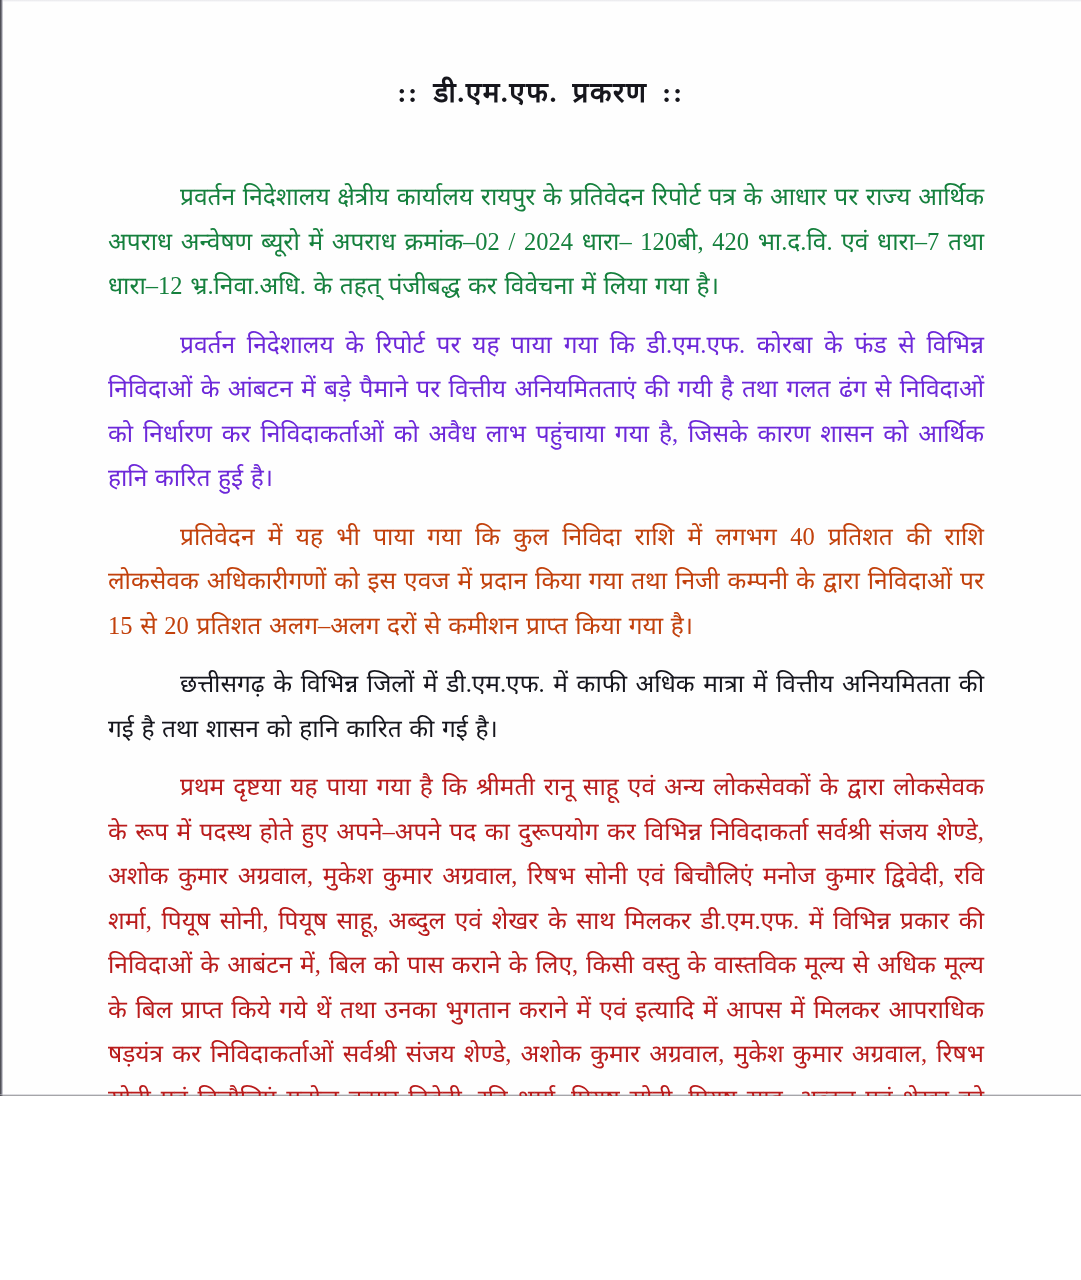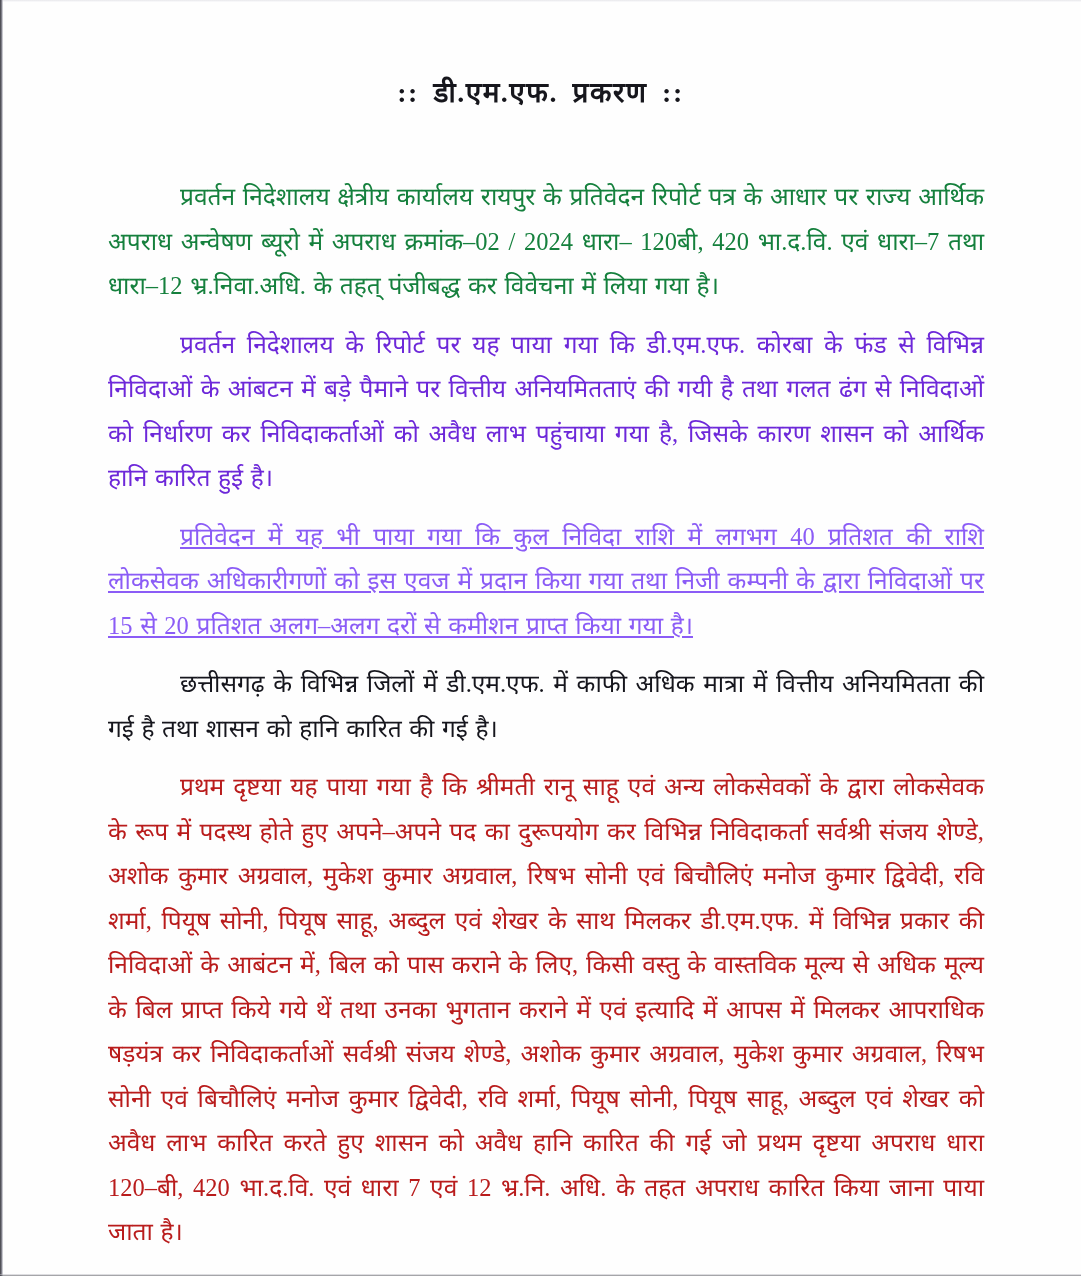--- a/index.html
+++ b/index.html
@@ -5,21 +5,21 @@
 <style>
   html, body {
     margin: 0;
     padding: 0;
     background: #ffffff;
   }
 
   .page {
     position: relative;
     width: 1081px;
-    height: 1276px;
+    height: 1096px;
     margin: 0 auto;
     background: #fefefe;
     overflow: hidden;
     box-sizing: border-box;
   }
 
   
   .scan-edge-left {
     position: absolute;
     left: 0;
@@ -86,21 +86,21 @@
     word-spacing: 1.5px;
   }
 
   .para:last-child {
     margin-bottom: 0;
   }
 
   
   .para.p1 { color: #15803d; }
   .para.p2 { color: #6d28d9; }
-  .para.p3 { color: #8b5cf6; text-decoration: underline; }
+  .para.p3 { color: #c2410c; }
   .para.p4 { color: #16161d; }
   .para.p5 { color: #b91c1c; }
 </style>
 </head>
 <body>
 
 <div class="page">
 
   <div class="scan-edge-top"></div>
   <div class="scan-edge-left"></div>

